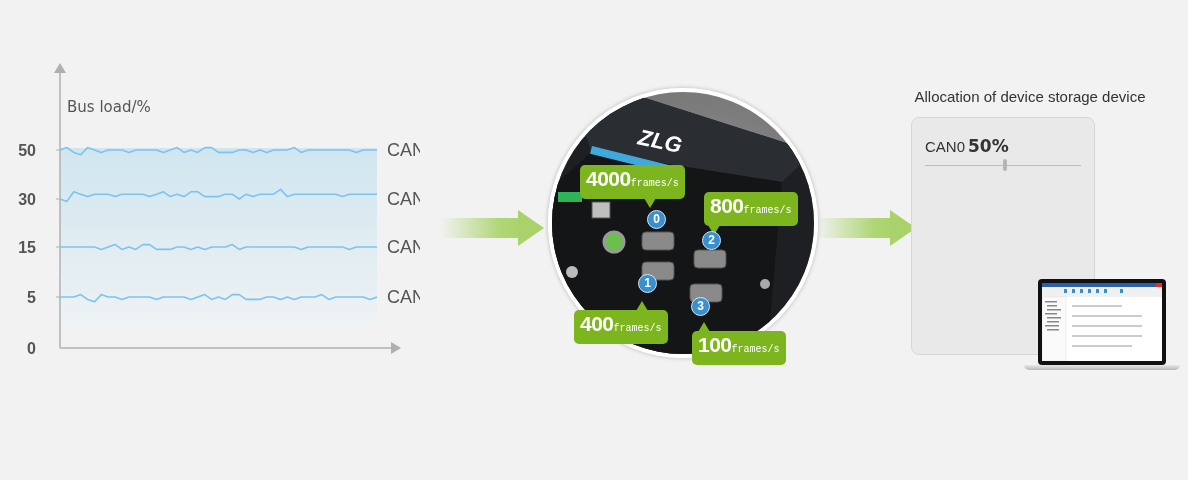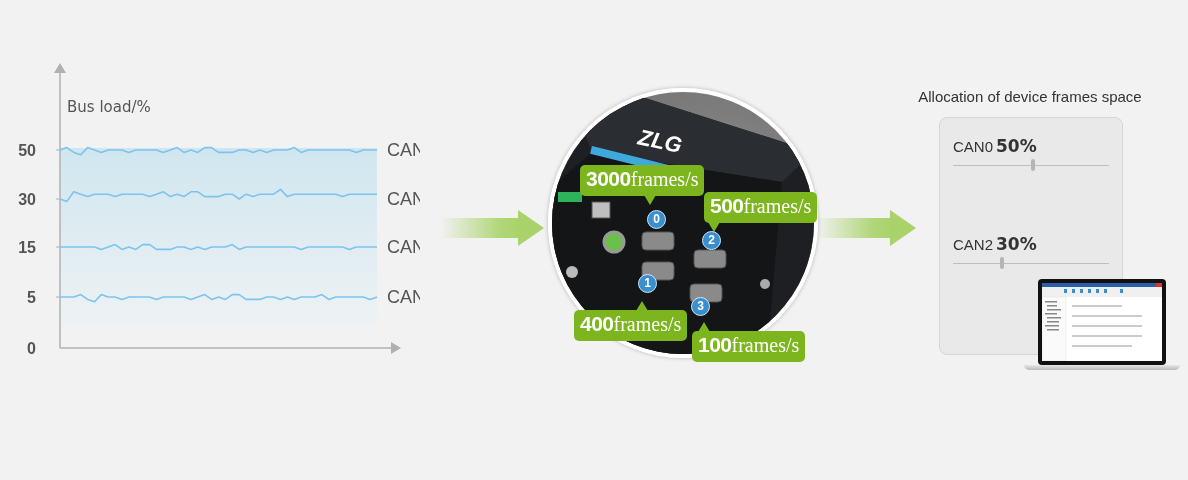--- a/index.html
+++ b/index.html
@@ -16,30 +16,30 @@
   .flow-arrow { position:absolute; }
 
   
   #device { position:absolute; left:548px; top:88px; width:262px; height:262px; border-radius:50%;
             background:radial-gradient(circle at 60% 45%, #9a9a9a 0%, #7d7d7d 45%, #6a6a6a 100%);
             border:4px solid #fff; box-shadow:0 0 4px rgba(0,0,0,0.25); overflow:hidden; }
   .dev-body { position:absolute; left:0; top:0; width:262px; height:262px; }
   .bubble { position:absolute; background:#7cb51e; color:#fff; border-radius:5px; padding:2px 6px 3px 6px;
             white-space:nowrap; line-height:24px; }
   .bubble .big { font-family:"Liberation Sans", sans-serif; font-weight:bold; font-size:21px; letter-spacing:-0.5px; }
-  .bubble .small { font-family:Liberation Serif, serif; font-size:20px; }
+  .bubble .small { font-family:Liberation Mono, monospace; font-size:10px; }
   .bubble .tail-down { position:absolute; width:0; height:0; border-left:6px solid transparent; border-right:6px solid transparent; border-top:10px solid #7cb51e; bottom:-9px; }
   .bubble .tail-up { position:absolute; width:0; height:0; border-left:6px solid transparent; border-right:6px solid transparent; border-bottom:10px solid #7cb51e; top:-9px; }
   .port-badge { position:absolute; width:17px; height:17px; border-radius:50%; background:#3a8fcf; color:#fff;
                 font-family:"Liberation Sans", sans-serif; font-weight:bold; font-size:12px; text-align:center; line-height:17px;
                 border:1px solid #cfe6f7; }
 
   
   #storage-title { position:absolute; left:880px; top:88px; width:300px; text-align:center; font-size:15px; color:#333; }
-  #storage-panel { position:absolute; left:939px; top:117px; width:182px; height:236px; border:1px solid #d6d6d6;
+  #storage-panel { position:absolute; left:911px; top:117px; width:182px; height:236px; border:1px solid #d6d6d6;
                    border-radius:8px; background:#e9e9e9; }
   .st-row { position:absolute; left:13px; width:158px; height:48px; }
   .st-label { position:absolute; left:0; top:0; font-size:15px; color:#333; }
   .st-label .pct { font-family:"DejaVu Sans", sans-serif; font-weight:bold; font-size:17px; color:#333; margin-left:3px; }
   .st-track { position:absolute; left:0; top:29px; width:156px; height:1px; background:#bdbdbd; }
   .st-thumb { position:absolute; top:23px; width:4px; height:12px; border-radius:2px; background:#b5b5b5; }
 
   
   #laptop { position:absolute; left:1038px; top:279px; width:130px; height:94px; }
   .lap-screen { position:absolute; left:0; top:0; width:128px; height:86px; background:#111; border-radius:4px; }
@@ -115,25 +115,25 @@
       <rect x="90" y="140" width="32" height="18" rx="4"></rect>
       <rect x="90" y="170" width="32" height="18" rx="4"></rect>
       <rect x="142" y="158" width="32" height="18" rx="4"></rect>
       <rect x="138" y="192" width="32" height="18" rx="4"></rect>
     </g>
     <circle cx="213" cy="192" r="5" fill="#aaa"></circle>
   </svg>
 </div>
 
 <div class="bubble" style="left:580px;top:165px">
-  <span class="big">3000</span><span class="small">frames/s</span>
+  <span class="big">4000</span><span class="small">frames/s</span>
   <span class="tail-down" style="left:64px"></span>
 </div>
 <div class="bubble" style="left:704px;top:192px">
-  <span class="big">500</span><span class="small">frames/s</span>
+  <span class="big">800</span><span class="small">frames/s</span>
   <span class="tail-down" style="left:4px"></span>
 </div>
 <div class="bubble" style="left:574px;top:310px">
   <span class="big">400</span><span class="small">frames/s</span>
   <span class="tail-up" style="left:62px"></span>
 </div>
 <div class="bubble" style="left:692px;top:331px">
   <span class="big">100</span><span class="small">frames/s</span>
   <span class="tail-up" style="left:6px"></span>
 </div>
@@ -148,31 +148,26 @@
     <linearGradient id="arrGrad2" x1="0" x2="1">
       <stop offset="0" stop-color="#a9d36a" stop-opacity="0"></stop>
       <stop offset="0.75" stop-color="#a9d36a" stop-opacity="0.9"></stop>
       <stop offset="1" stop-color="#a9d36a"></stop>
     </linearGradient>
   </defs>
   <rect x="0" y="10" width="76" height="20" fill="url(#arrGrad2)"></rect>
   <polygon points="74,2 74,38 100,20" fill="#a9d36a"></polygon>
 </svg>
 
-<div id="storage-title">Allocation of device frames space</div>
+<div id="storage-title">Allocation of device storage device</div>
 <div id="storage-panel">
   <div class="st-row" style="top:18px">
     <div class="st-label"><span>CAN0</span><span class="pct">50%</span></div>
     <div class="st-track"></div>
     <div class="st-thumb" style="left: 78px;"></div>
-  </div>
-  <div class="st-row" style="top:116px">
-    <div class="st-label"><span>CAN2</span><span class="pct">30%</span></div>
-    <div class="st-track"></div>
-    <div class="st-thumb" style="left: 46.8px;"></div>
   </div>
 </div>
 
 <div id="laptop">
   <div class="lap-screen">
     <div class="lap-inner">
       <svg width="120" height="78" viewBox="0 0 120 78">
         <rect x="0" y="0" width="120" height="4" fill="#2d5fa8"></rect>
         <rect x="114" y="0" width="6" height="4" fill="#d33"></rect>
         <rect x="0" y="4" width="120" height="10" fill="#f0f0f0"></rect>

